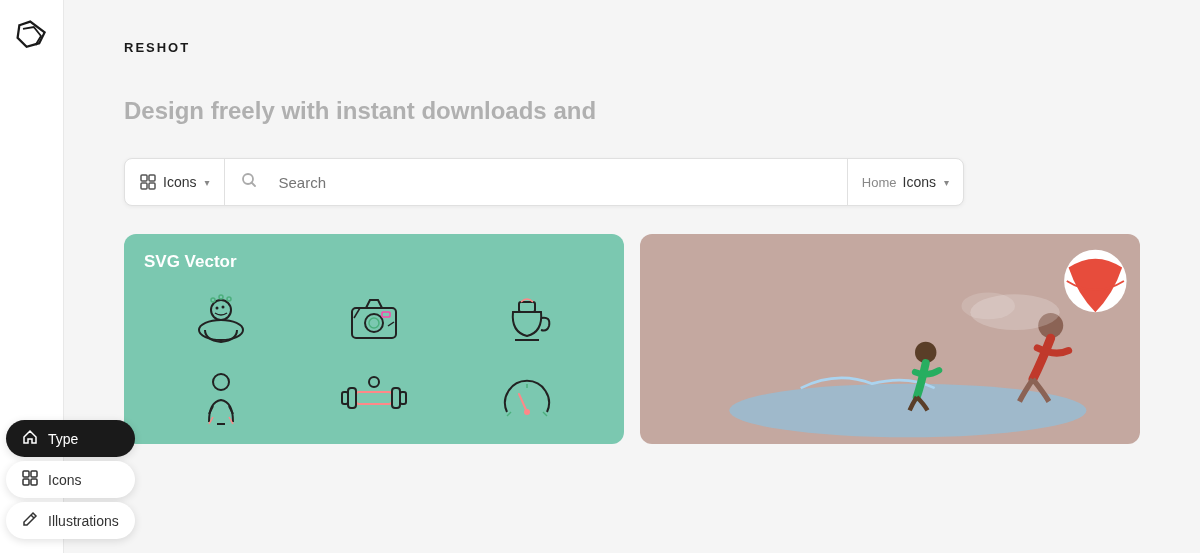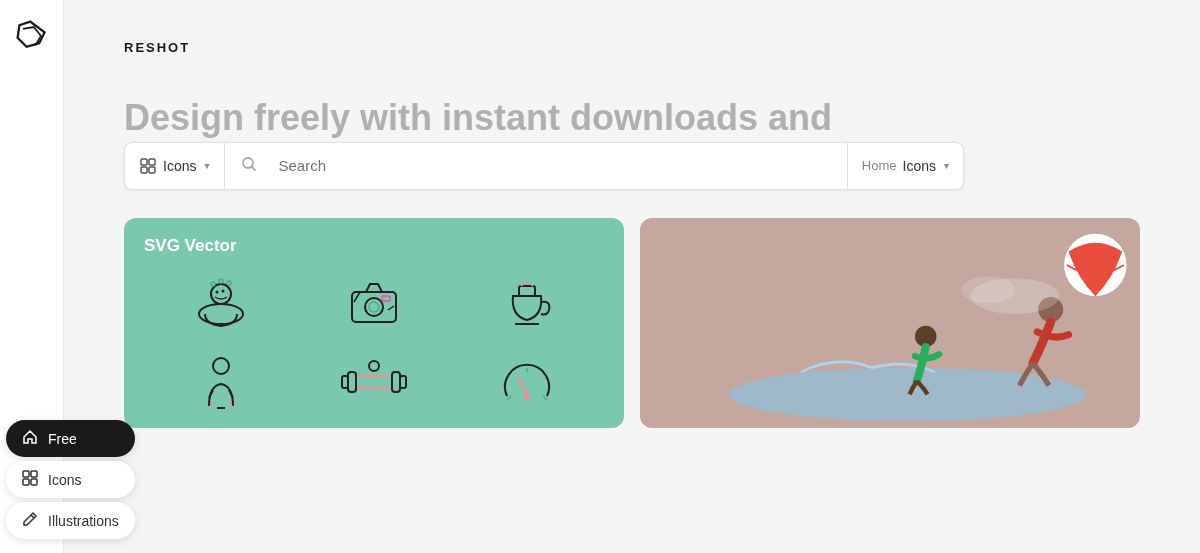--- a/index.html
+++ b/index.html
@@ -61,24 +61,25 @@
 
     .hero-title {
       font-size: 40px;
       font-weight: 800;
       color: #1a1a1a;
       line-height: 1.2;
       margin-bottom: 8px;
     }
 
     .hero-subtitle {
-      font-size: 36px;
+      font-size: 24px;
       font-weight: 700;
       color: #b0b0b0;
       line-height: 1.3;
+      margin-bottom: 32px;
     }
 
     
     .search-bar {
       display: flex;
       align-items: center;
       background: #fff;
       border: 1px solid #e0e0e0;
       border-radius: 8px;
       padding: 0;
@@ -369,21 +370,21 @@
   </div>
 </div>
 
 <div class="floating-nav">
   <div class="nav-item active">
     <span class="nav-icon">
       <svg width="16" height="16" viewBox="0 0 16 16" fill="none">
         <path d="M2 8 L8 2 L14 8 L14 14 L10 14 L10 10 L6 10 L6 14 L2 14 Z" stroke="white" stroke-width="1.5" fill="none"></path>
       </svg>
     </span>
-    <span>Free</span>
+    <span>Type</span>
   </div>
   <div class="nav-item inactive">
     <span class="nav-icon">
       <svg width="16" height="16" viewBox="0 0 16 16" fill="none">
         <rect x="1" y="1" width="6" height="6" rx="1" stroke="#333" stroke-width="1.5"></rect>
         <rect x="9" y="1" width="6" height="6" rx="1" stroke="#333" stroke-width="1.5"></rect>
         <rect x="1" y="9" width="6" height="6" rx="1" stroke="#333" stroke-width="1.5"></rect>
         <rect x="9" y="9" width="6" height="6" rx="1" stroke="#333" stroke-width="1.5"></rect>
       </svg>
     </span>

